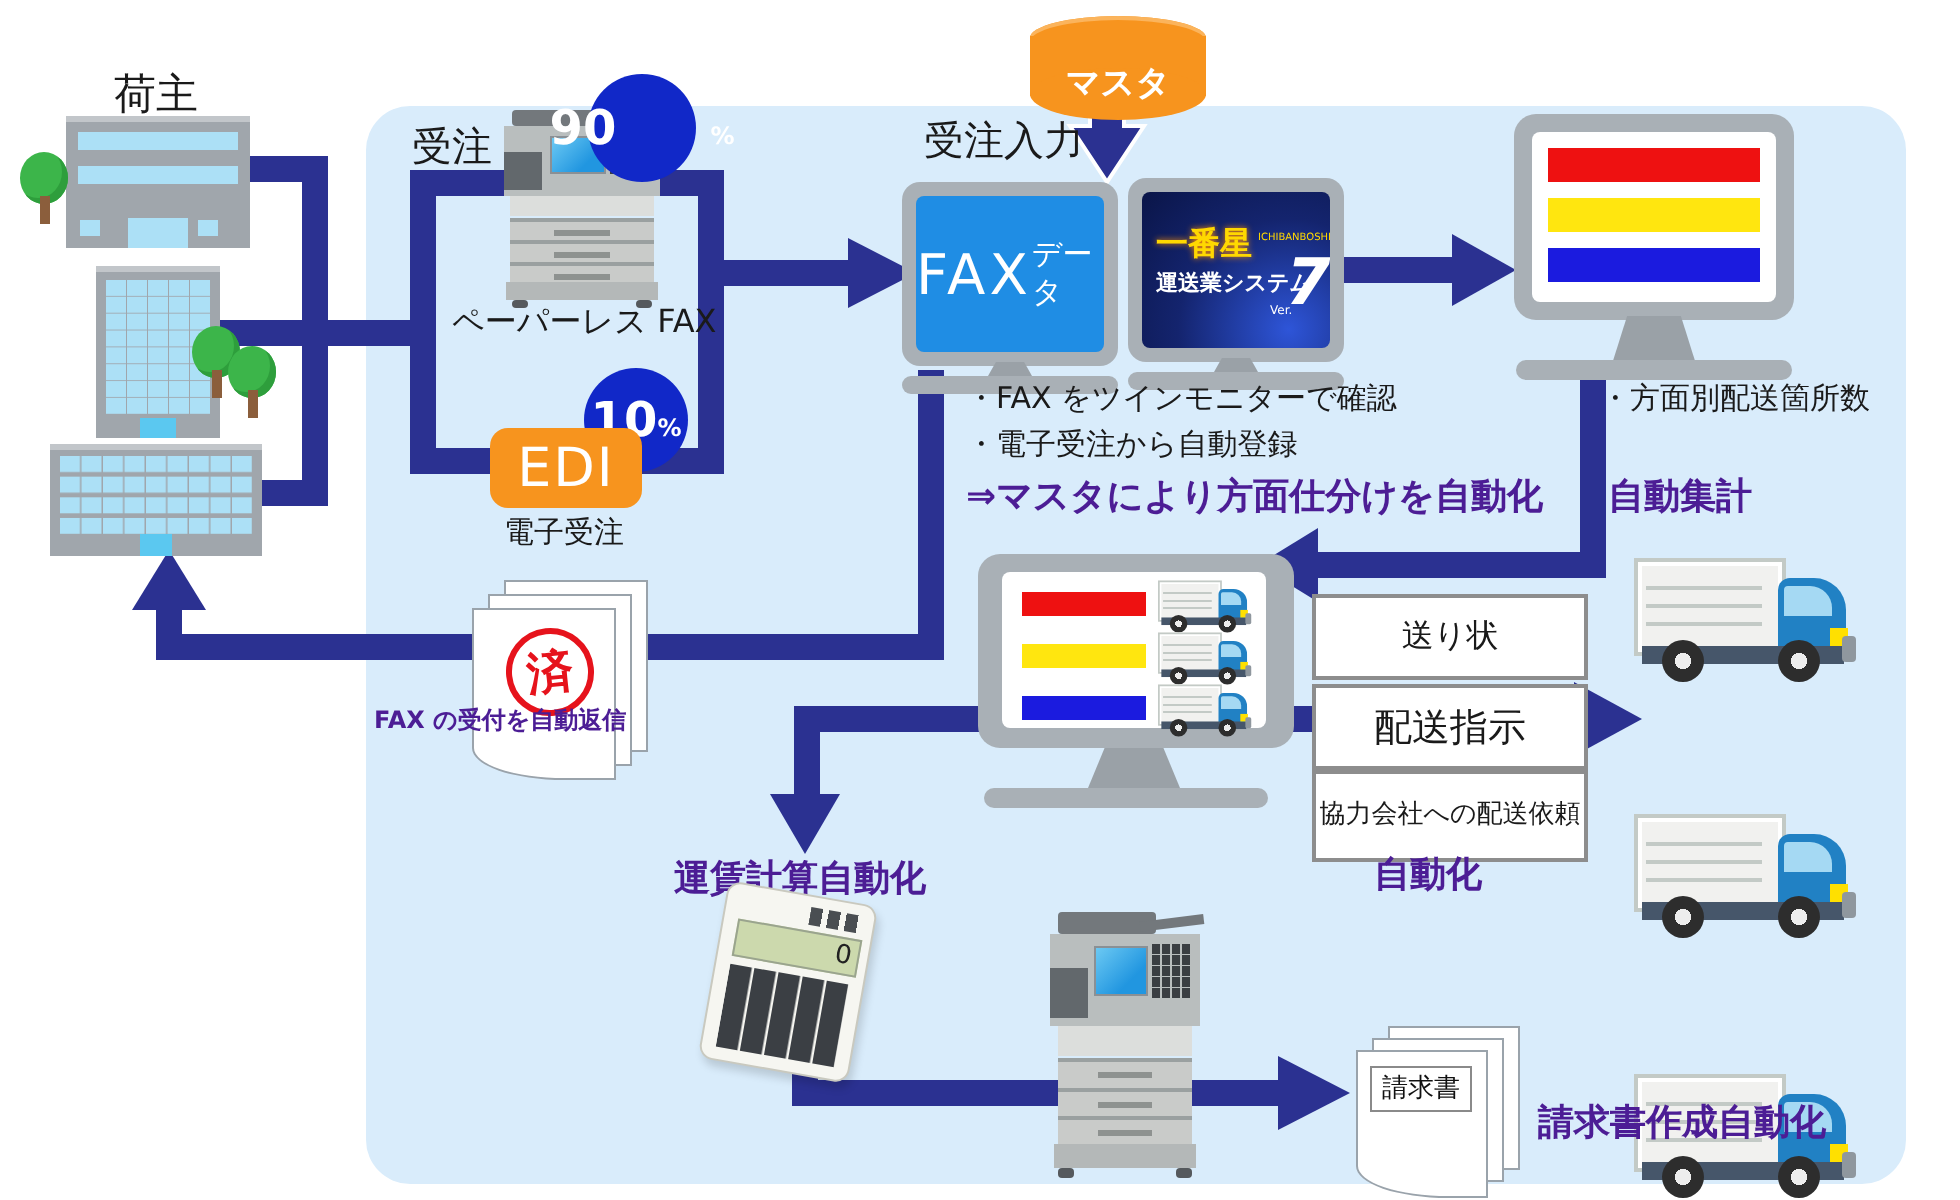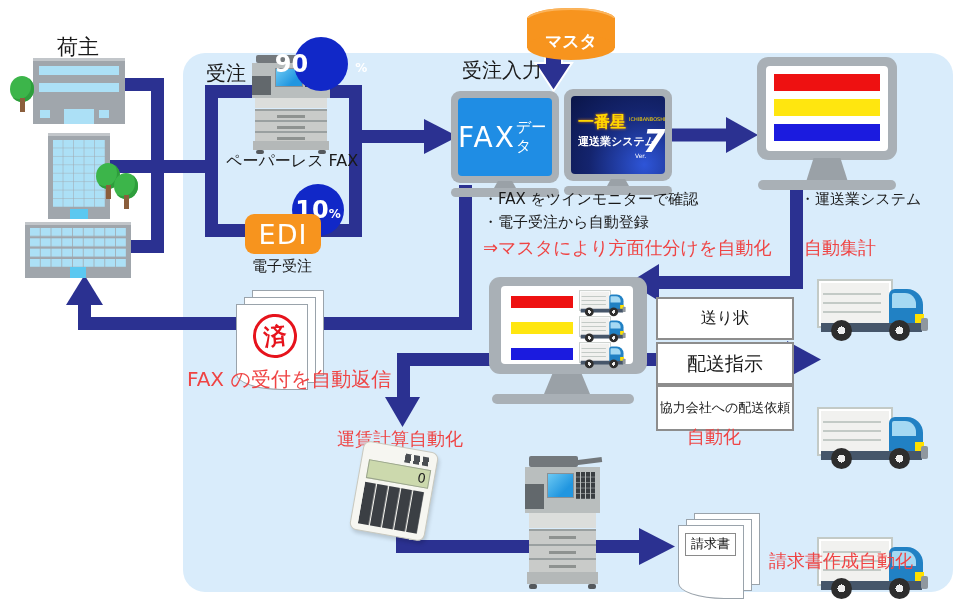--- a/index.html
+++ b/index.html
@@ -6,24 +6,24 @@
   #canvas{position:relative;width:980px;height:600px;background:#fff;overflow:hidden;
     font-family:"DejaVu Sans","Liberation Sans",sans-serif;color:#1a1a1a;}
   .abs{position:absolute;}
   
   .panel{left:183px;top:53px;width:770px;height:539px;background:#d9ecfb;border-radius:22px;}
   #lines{left:0;top:0;z-index:1;}
   .gfx{z-index:2;}
   .top3{z-index:3;}
   
   .lbl{white-space:nowrap;color:#1a1a1a;}
-  .red{color:#ef4444;font-weight:normal;white-space:nowrap;}
+  .red{color:#4c1d95;font-weight:bold;white-space:nowrap;}
   .notes{font-size:15px;line-height:23px;white-space:nowrap;}
   
-  .cyl{left:515px;top:8px;width:76px;height:46px;margin-left:12px;}
+  .cyl{left:515px;top:8px;width:76px;height:46px;}
   .cyl .body{position:absolute;left:0;top:10px;width:88px;height:30px;background:#f7941e;}
   .cyl .bot{position:absolute;left:0;top:26px;width:88px;height:26px;background:#f7941e;border-radius:50%;}
   .cyl .top{position:absolute;left:0;top:0;width:88px;height:22px;background:#f7941e;border-radius:50%;box-shadow:inset 0 2px 0 #fbb45c;}
   .cyl .txt{position:absolute;left:0;top:22px;width:88px;text-align:center;color:#fff;font-size:17px;font-weight:bold;}
   
   .pctbadge{width:54px;height:54px;border-radius:50%;background:#1128c8;color:#fff;display:flex;align-items:center;justify-content:center;font-weight:bold;}
   .pctbadge .n{font-size:24px;}
   .pctbadge .s{font-size:12px;margin-top:8px;}
   .edi{left:245px;top:214px;width:76px;height:40px;background:#f7941e;border-radius:9px;color:#fff;
        display:flex;align-items:center;justify-content:center;font-size:27px;letter-spacing:1px;}
@@ -233,31 +233,31 @@
     <div class="scr scr-white" style="inset:9px;">
       <div class="bar c-red" style="left:8px;right:8px;top:8px;"></div>
       <div class="bar c-yel" style="left:8px;right:8px;top:33px;"></div>
       <div class="bar c-blu" style="left:8px;right:8px;top:58px;"></div>
     </div>
   </div>
   <div class="abs gfx neck" style="left:806px;top:158px;width:42px;height:24px;"></div>
   <div class="abs gfx mbase" style="left:758px;top:180px;width:138px;height:10px;"></div>
 
   <div class="abs gfx notes" style="left:800px;top:188px;">
-    <div>・運送業システム</div>
+    <div>・方面別配送箇所数</div>
   </div>
   <div class="abs gfx red" style="left:804px;top:236px;font-size:18px;">自動集計</div>
 
   <div class="abs gfx" style="left:236px;top:290px;width:90px;height:102px;">
     <div class="sheet" style="left:16px;top:0;width:70px;height:84px;"></div>
     <div class="sheet" style="left:8px;top:7px;width:70px;height:84px;"></div>
     <div class="sheet wavy" style="left:0;top:14px;width:70px;height:84px;"></div>
     <div class="stamp" style="left:17px;top:24px;">済</div>
   </div>
-  <div class="abs gfx red" style="left:187px;top:366px;font-size:20px;">FAX の受付を自動返信</div>
+  <div class="abs gfx red" style="left:187px;top:352px;font-size:12px;">FAX の受付を自動返信</div>
 
   <div class="abs gfx mon" style="left:489px;top:277px;width:158px;height:97px;border-radius:11px;">
     <div class="scr scr-white" style="left:12px;top:9px;right:14px;bottom:10px;">
       <div class="srow">
           <div class="sbar c-red"></div>
           <div class="tmini">
             <div class="truck">
               <div class="cargo"></div>
               <div class="clines"></div>
               <div class="cab"></div>

